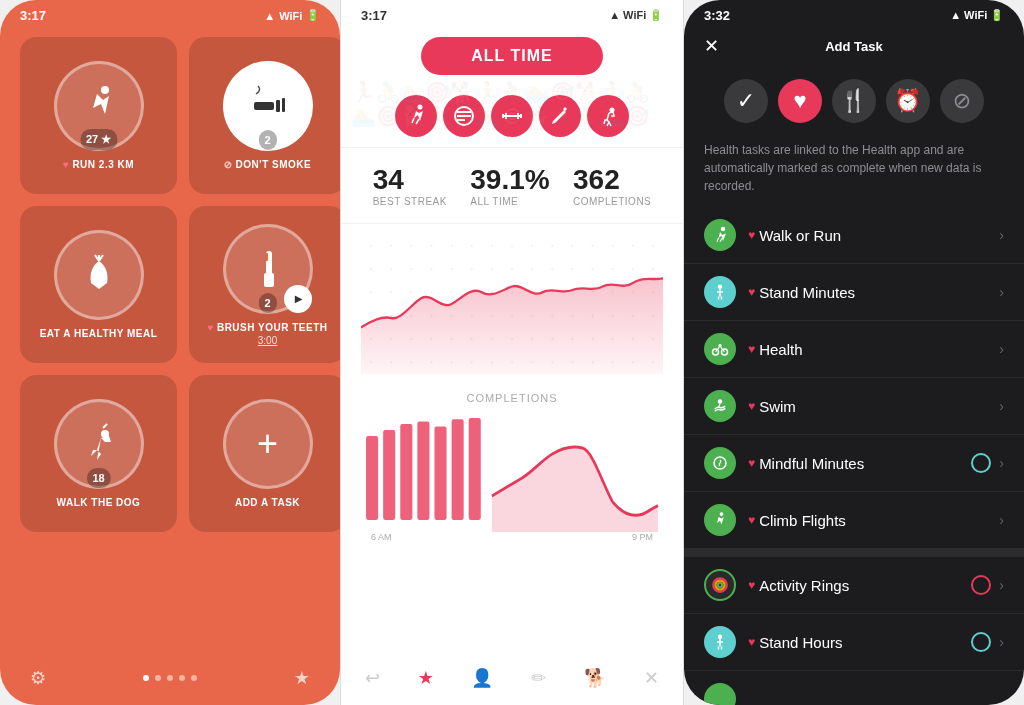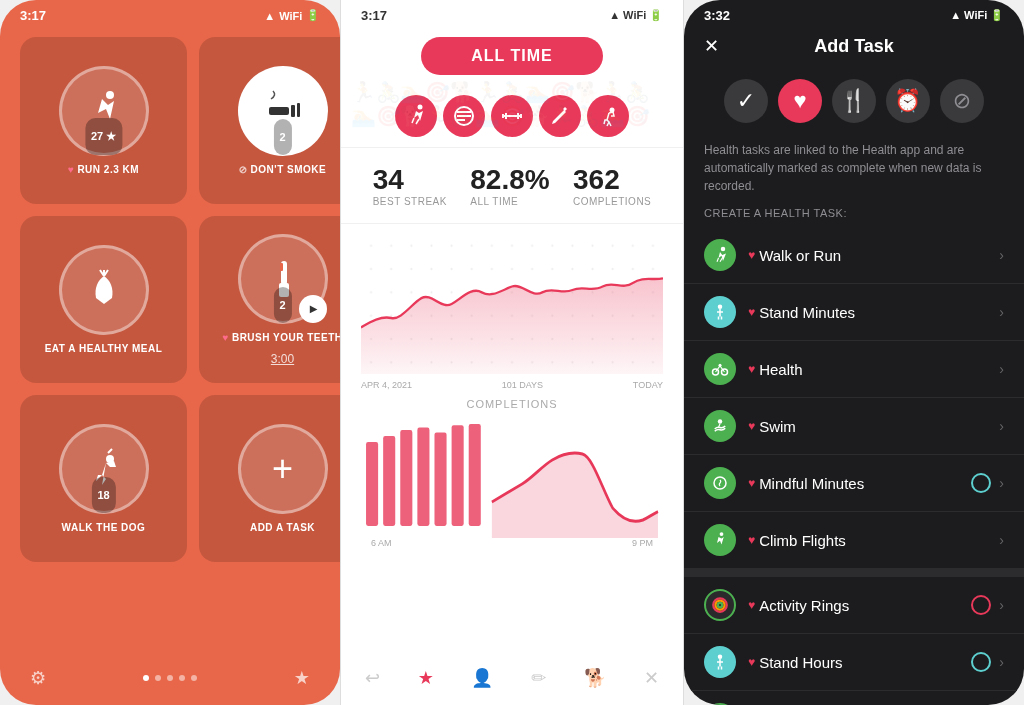--- a/index.html
+++ b/index.html
@@ -83,21 +83,21 @@
 
     .habit-count {
       position: absolute;
       bottom: -2px;
       left: 50%;
       transform: translateX(-50%);
       background: rgba(0,0,0,0.3);
       color: white;
       font-size: 11px;
       font-weight: 700;
-      padding: 12px 6px;
+      padding: 4px 6px;
       border-radius: 10px;
       white-space: nowrap;
     }
 
     .habit-play {
       position: absolute;
       bottom: -2px;
       right: -2px;
       width: 28px;
       height: 28px;
@@ -315,21 +315,21 @@
       color: white;
       font-size: 18px;
       cursor: pointer;
     }
 
     .p3-title {
       position: absolute;
       left: 50%;
       transform: translateX(-50%);
       color: white;
-      font-size: 18px;
+      font-size: 13px;
       font-weight: 600;
     }
 
     .p3-tab-icons {
       display: flex;
       gap: 10px;
       padding: 10px 30px;
       justify-content: center;
     }
 
@@ -501,21 +501,21 @@
         </svg>
         <div class="habit-count">2</div>
         <div class="habit-play">
           <span style="color:#333; font-size:10px; margin-left:2px;">▶</span>
         </div>
       </div>
       <div class="habit-label">
         <span class="heart-icon">♥</span>
         <span>BRUSH YOUR TEETH</span>
       </div>
-      <div style="color:rgba(255,255,255,0.8); font-size:12px; margin-top:9px;text-decoration:underline;">3:00</div>
+      <div style="color:rgba(255,255,255,0.8); font-size:10px; margin-top:2px;text-decoration:underline;">3:00</div>
     </div>
 
     <div class="habit-card">
       <div class="habit-circle">
         <svg viewBox="0 0 44 44" fill="white">
           <circle cx="28" cy="12" r="4"></circle>
           <path d="M24 16 L20 28 L24 32 L20 38 M24 32 L28 38 M20 28 L16 28 L14 34 M24 16 L32 14 L34 20 L28 20"></path>
           <path d="M26 6 L30 2" stroke="white" stroke-width="2"></path>
         </svg>
         <div class="habit-count">18</div>
@@ -593,21 +593,21 @@
       </svg>
     </div>
   </div>
 
   <div class="stats-row">
     <div class="stat-item">
       <div class="stat-number">34</div>
       <div class="stat-label">BEST STREAK</div>
     </div>
     <div class="stat-item">
-      <div class="stat-number">82.8%</div>
+      <div class="stat-number">39.1%</div>
       <div class="stat-label">ALL TIME</div>
     </div>
     <div class="stat-item">
       <div class="stat-number">362</div>
       <div class="stat-label">COMPLETIONS</div>
     </div>
   </div>
 
   <div class="chart-area">
     <svg class="line-chart-svg" viewBox="0 0 300 120" preserveAspectRatio="none">
@@ -623,25 +623,20 @@
         <circle cx="10" cy="10" r="1" fill="#eee"></circle>
       </pattern>
       <rect width="300" height="120" fill="url(#dots)"></rect>
 
       <path d="M0 80 C10 75 20 70 30 72 C40 74 50 60 60 55 C70 50 80 65 90 60 C100 55 110 45 120 50 C130 55 140 48 150 45 C160 42 170 55 180 50 C190 45 200 52 210 48 C220 44 230 50 240 45 C250 40 260 48 270 42 C280 36 290 40 300 38 L300 120 L0 120 Z" fill="url(#chartGrad)"></path>
 
       <path d="M0 80 C10 75 20 70 30 72 C40 74 50 60 60 55 C70 50 80 65 90 60 C100 55 110 45 120 50 C130 55 140 48 150 45 C160 42 170 55 180 50 C190 45 200 52 210 48 C220 44 230 50 240 45 C250 40 260 48 270 42 C280 36 290 40 300 38" stroke="#E8395A" stroke-width="2" fill="none"></path>
     </svg>
   </div>
 
-  <div class="chart-dates">
-    <span>APR 4, 2021</span>
-    <span>101 DAYS</span>
-    <span>TODAY</span>
-  </div>
 
   <div class="completions-section">
     <div class="completions-title">COMPLETIONS</div>
     <div class="completions-chart">
       <svg width="100%" height="100%" viewBox="0 0 300 100" preserveAspectRatio="none">
 
         <rect x="5" y="20" width="12" height="70" fill="#E8395A" opacity="0.8" rx="2"></rect>
         <rect x="22" y="15" width="12" height="75" fill="#E8395A" opacity="0.8" rx="2"></rect>
         <rect x="39" y="10" width="12" height="80" fill="#E8395A" opacity="0.8" rx="2"></rect>
         <rect x="56" y="8" width="12" height="82" fill="#E8395A" opacity="0.8" rx="2"></rect>
@@ -694,21 +689,20 @@
     </div>
     <div class="tab-icon inactive">
       <span style="color:white; font-size:22px;">⏰</span>
     </div>
     <div class="tab-icon inactive">
       <span style="color:#8e8e93; font-size:22px;">⊘</span>
     </div>
   </div>
 
   <div class="p3-info-text">Health tasks are linked to the Health app and are automatically marked as complete when new data is recorded.</div>
-  <div class="p3-section-title">CREATE A HEALTH TASK:</div>
 
   <div class="task-list">
 
     <div class="task-item">
       <div class="task-icon-wrap">
         <svg width="18" height="18" viewBox="0 0 24 24" fill="white">
             <circle cx="16" cy="4" r="3"></circle>
             <path d="M12 8l-2 8 4-3 2 7 4-10-5 2z" fill="white"></path>
             <path d="M10 16l-2 5M12 21l3-5" stroke="white" stroke-width="1.5" fill="none"></path>
           </svg>

